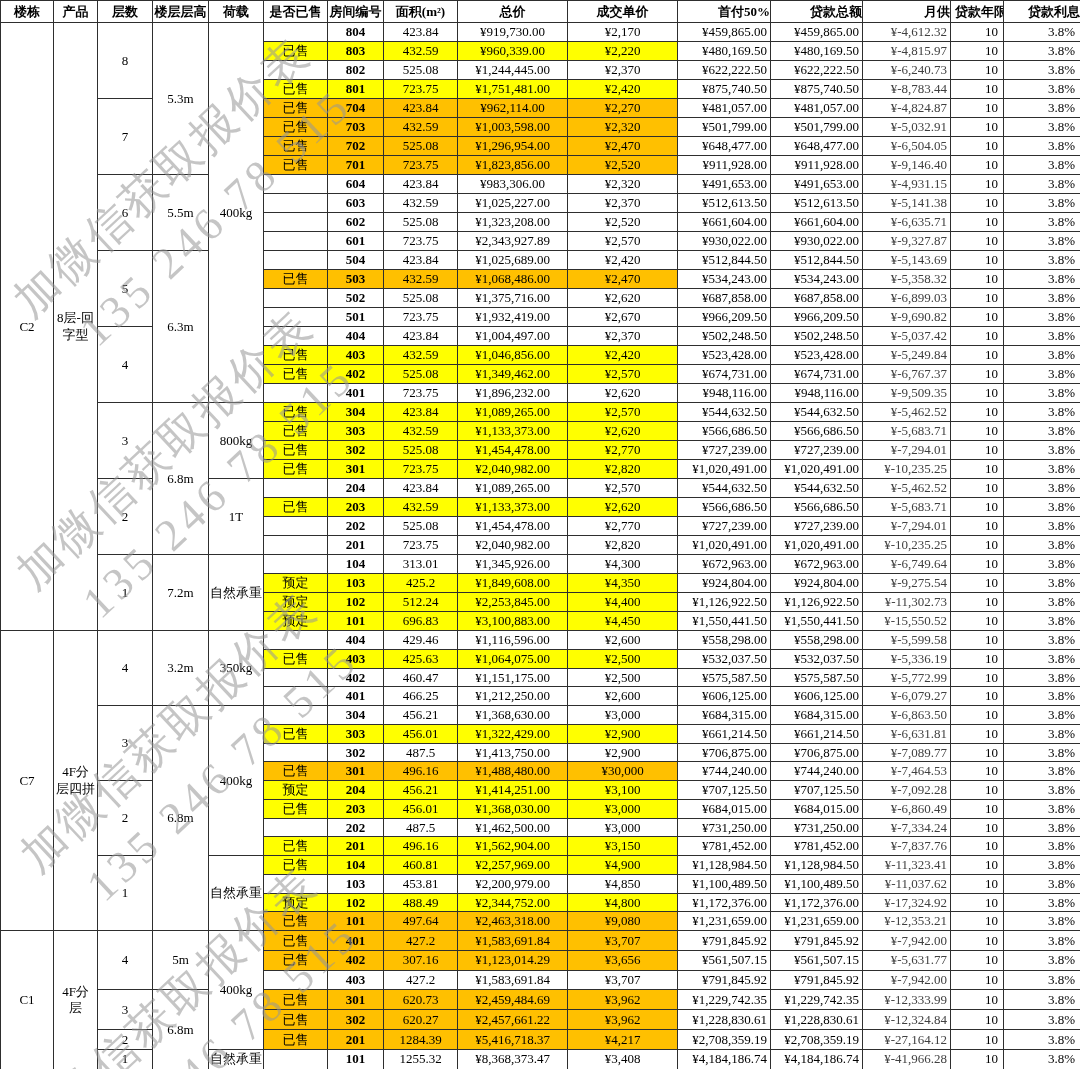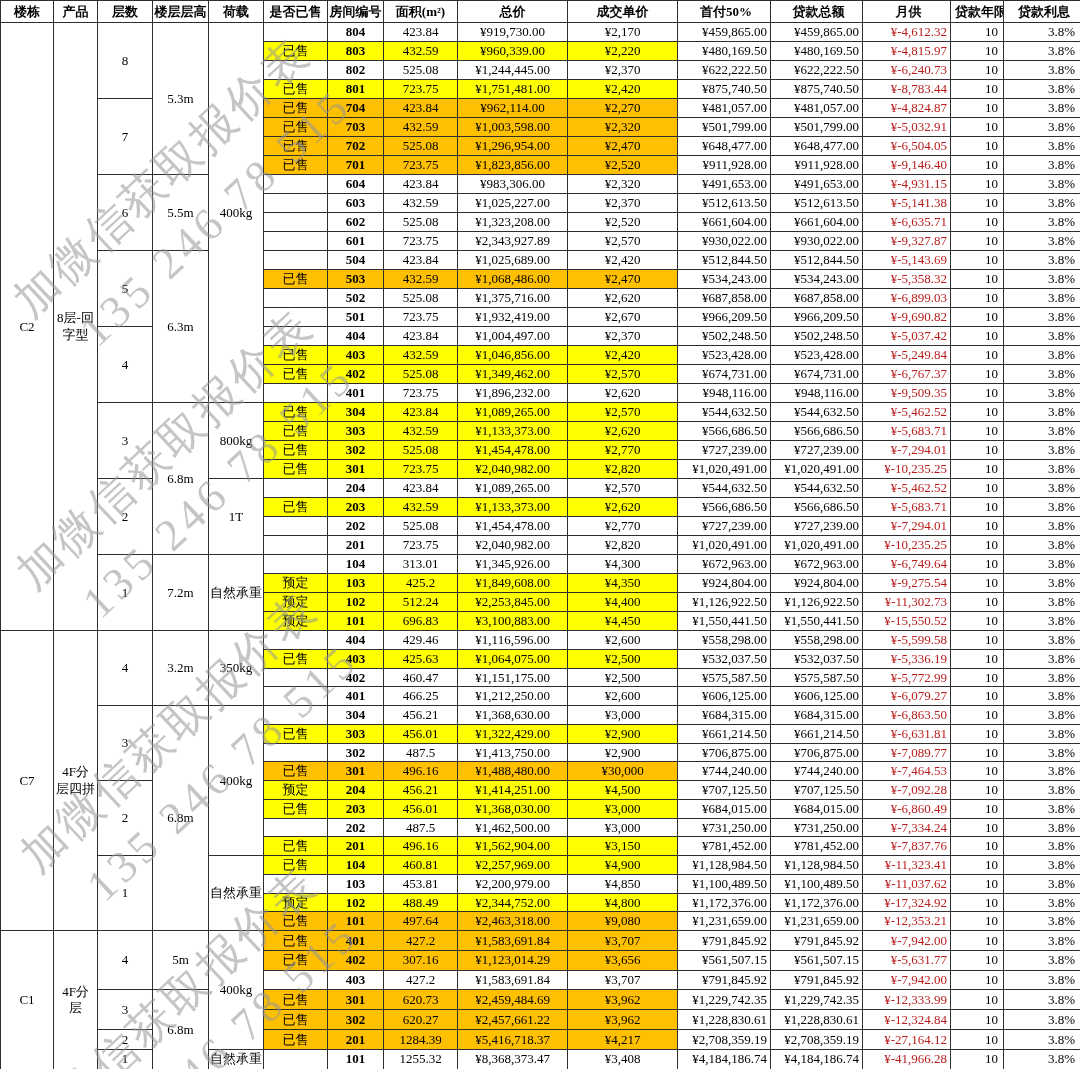--- a/index.html
+++ b/index.html
@@ -3,27 +3,27 @@
 <meta charset="utf-8">
 <style>
   html,body{margin:0;padding:0;background:#fff;}
   #page{position:relative;width:1080px;height:1069px;overflow:hidden;background:#fff;
         font-family:"Liberation Serif","DejaVu Serif",serif;}
   table{border-collapse:collapse;table-layout:fixed;width:1080px;}
   td,th{border:1px solid #2e2e2e;padding:0;font-size:13px;line-height:1.05;
         text-align:center;vertical-align:middle;overflow:hidden;white-space:nowrap;
         font-family:"Liberation Serif","DejaVu Serif",serif;color:#000;}
   th{font-weight:bold;height:21px;background:#fff;text-align:center;}
-  th.c10,th.c11,th.c12,th.c13,th.c14{text-align:center;padding-left:4px;}
+  th.c10,th.c11,th.c12,th.c13,th.c14{text-align:right;padding-left:4px;}
   tr.s0{height:19px;} tr.s1{height:18.75px;} tr.s2{height:19.8px;}
   td.b{font-weight:normal;}
   td.p{white-space:normal;word-break:break-all;padding:0 2px;line-height:1.25;margin-top:16px;}
   td.rm{font-weight:bold;font-family:Liberation Serif, serif;}
   td.dp,td.ln{text-align:right;padding-right:3px;}
-  td.mo{text-align:right;padding-right:3px;color:#b91c1c;}
+  td.mo{text-align:right;padding-right:3px;color:#404040;}
   td.yr,td.rt{text-align:right;padding-right:5px;}
   td.hl-yellow{background:#FFFF00;}
   td.hl-orange{background:#FFC000;}
   .wm{position:absolute;z-index:5;pointer-events:none;white-space:nowrap;
       transform:translate(-50%,-50%) rotate(-43deg);color:rgba(150,150,150,0.55);
       font-size:45px;letter-spacing:3px;text-align:left;
       font-family:"Liberation Serif","DejaVu Serif",serif;}
   .wm .wm2{margin-top:10px;margin-left:28px;letter-spacing:5px;}
 </style>
 </head>
@@ -572,21 +572,21 @@
           <td class="mo">¥-7,464.53</td>
           <td class="yr">10</td>
           <td class="rt">3.8%</td>
         </tr>
         <tr class="s1">
           <td rowspan="4" class="fl">2</td>
           <td class="st hl-yellow">预定</td>
           <td class="rm hl-yellow">204</td>
           <td class="ar hl-yellow">456.21</td>
           <td class="tt hl-yellow">¥1,414,251.00</td>
-          <td class="un hl-yellow">¥4,500</td>
+          <td class="un hl-yellow">¥3,100</td>
           <td class="dp">¥707,125.50</td>
           <td class="ln">¥707,125.50</td>
           <td class="mo">¥-7,092.28</td>
           <td class="yr">10</td>
           <td class="rt">3.8%</td>
         </tr>
         <tr class="s1">
           <td class="st hl-yellow">已售</td>
           <td class="rm hl-yellow">203</td>
           <td class="ar hl-yellow">456.01</td>

